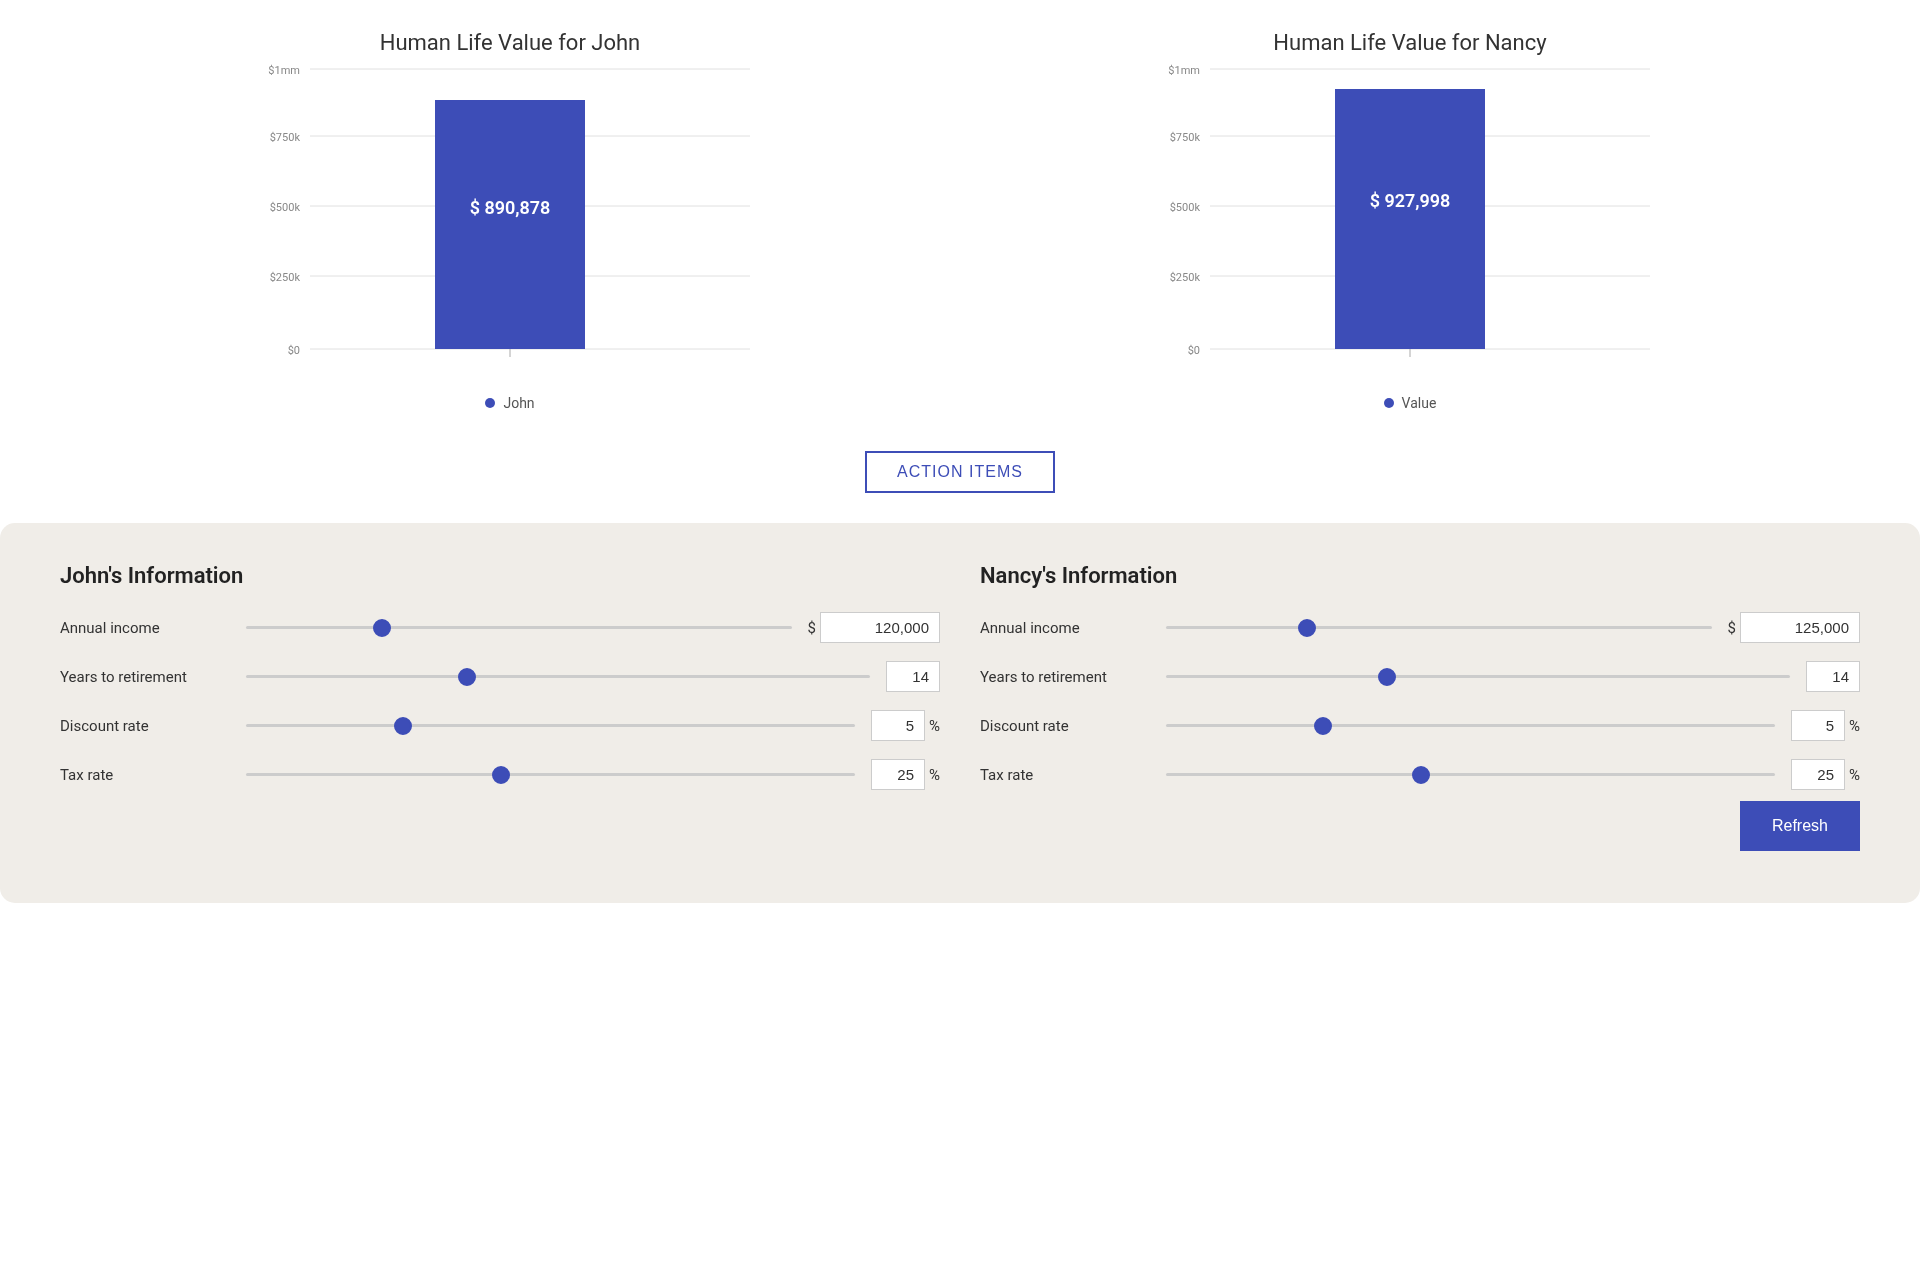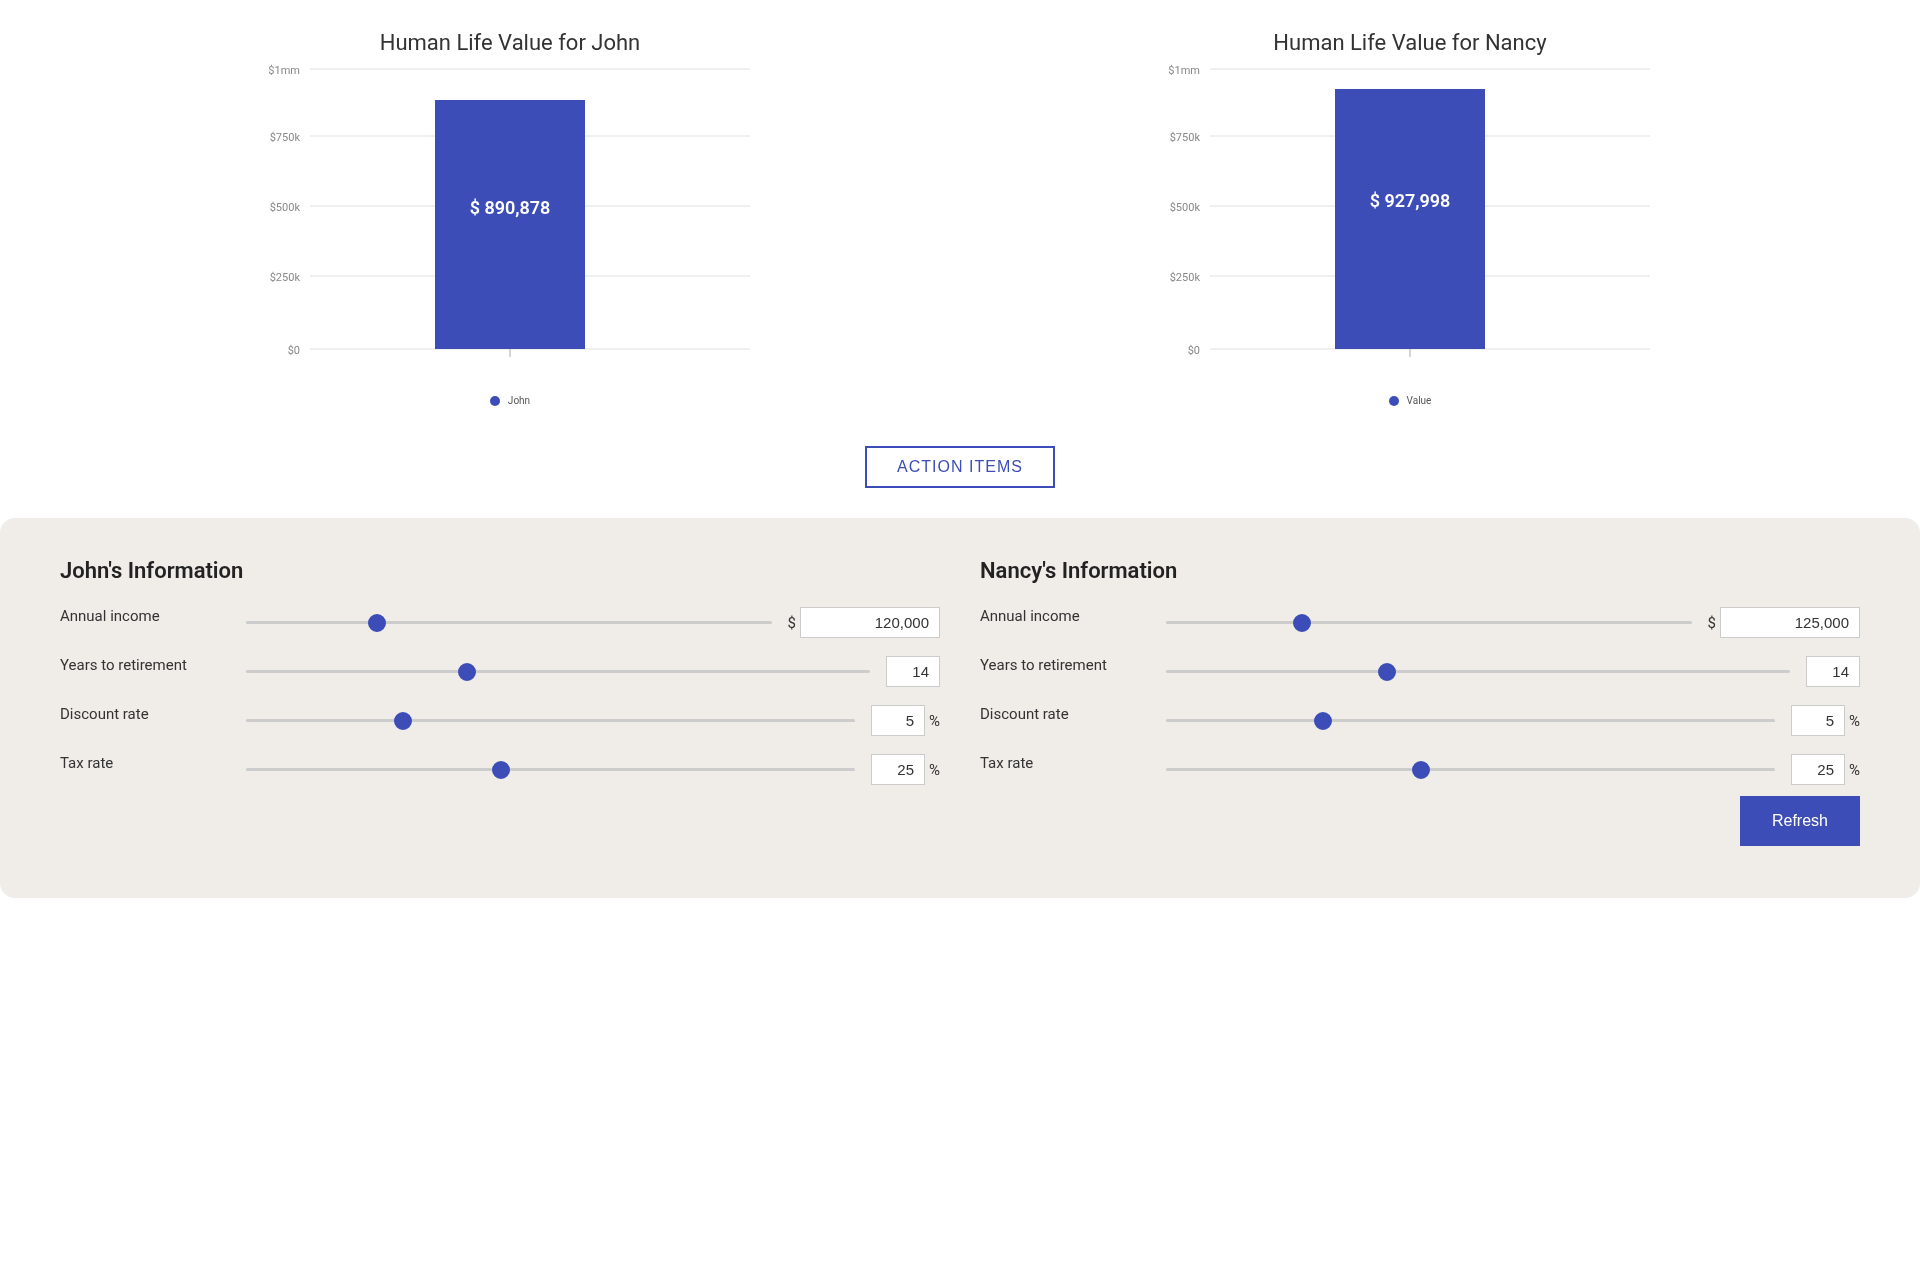--- a/index.html
+++ b/index.html
@@ -39,21 +39,21 @@
     .chart-svg {
       width: 100%;
       height: 320px;
     }
 
     .chart-legend {
       display: flex;
       align-items: center;
       gap: 8px;
       margin-top: 12px;
-      font-size: 10px;
+      font-size: 14px;
       color: #555;
     }
 
     .legend-dot {
       width: 10px;
       height: 10px;
       border-radius: 50%;
       background: #3d4db7;
     }
 
@@ -95,20 +95,21 @@
 
     .info-panel-title {
       font-size: 22px;
       font-weight: 600;
       color: #222;
       margin-bottom: 24px;
     }
 
     .field-row {
       display: flex;
+      align-items: center;
       margin-bottom: 18px;
       gap: 16px;
     }
 
     .field-label {
       font-size: 15px;
       color: #333;
       width: 170px;
       flex-shrink: 0;
     }
@@ -162,21 +163,21 @@
       color: #333;
     }
 
     .value-input {
       border: 1px solid #ccc;
       background: #fff;
       padding: 6px 10px;
       font-size: 15px;
       color: #333;
       text-align: right;
-      width: 140px;
+      width: 120px;
     }
 
     .value-input-small {
       width: 54px;
     }
 
     .unit-suffix {
       font-size: 15px;
       color: #333;
     }

